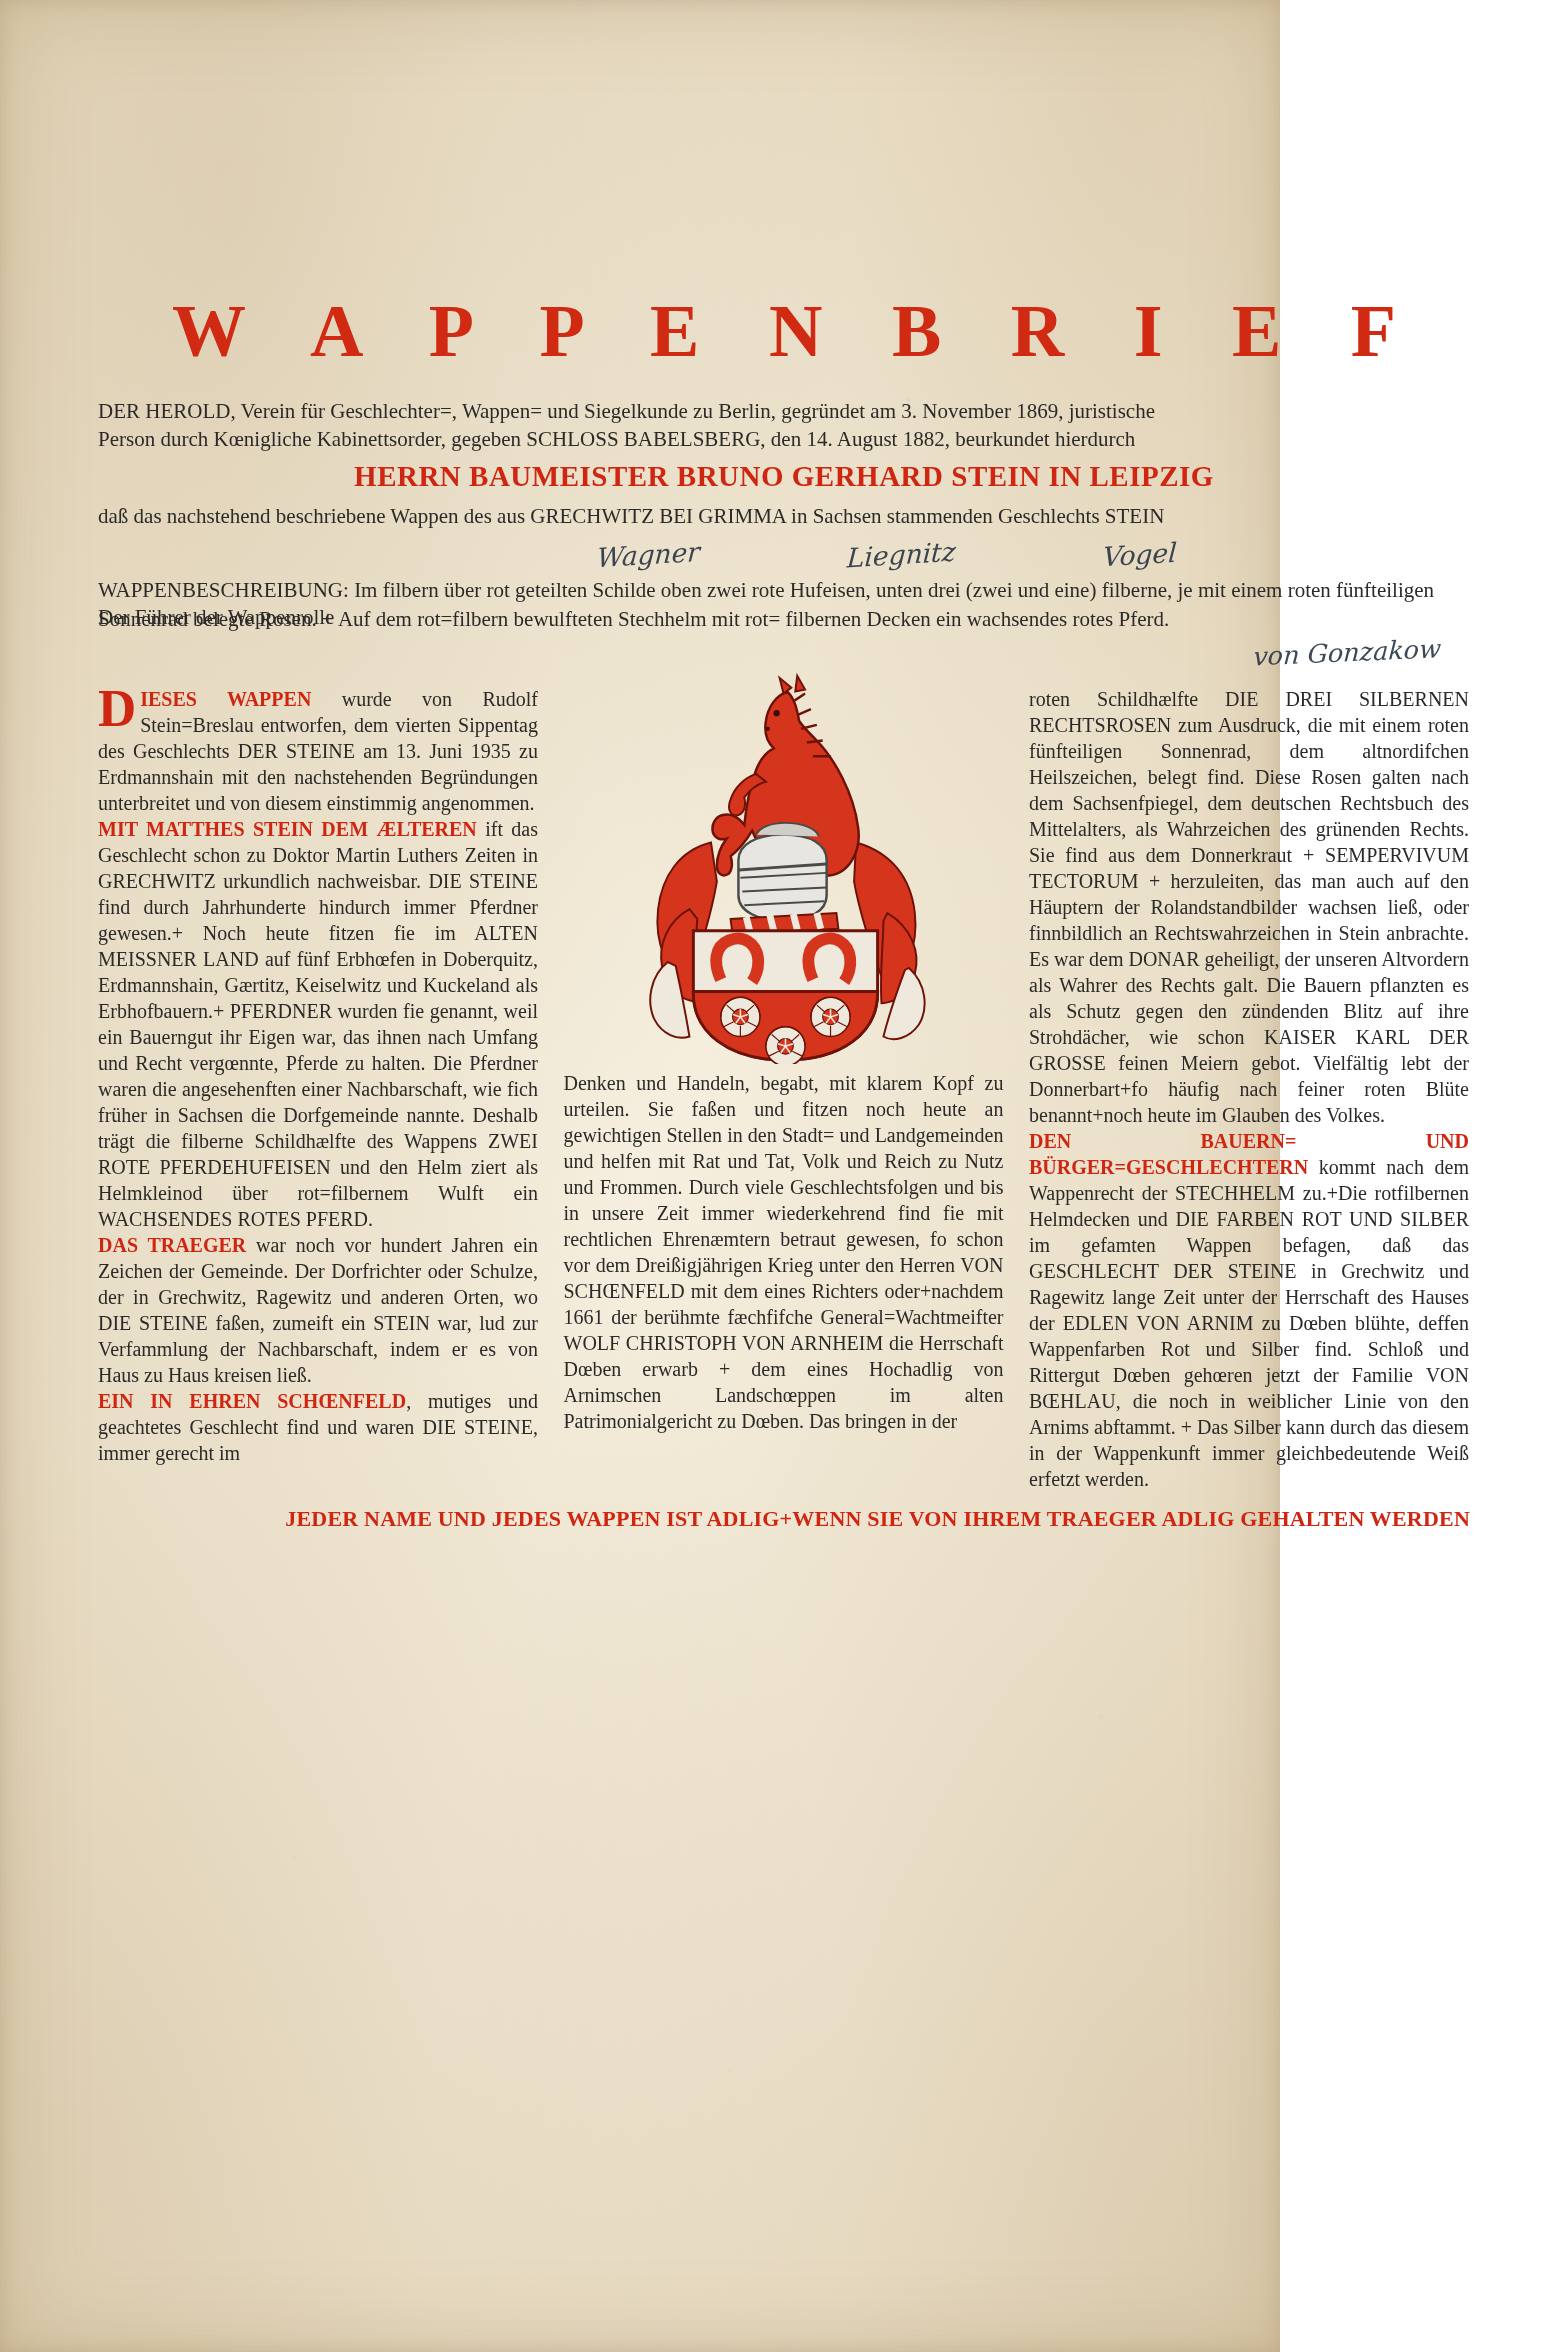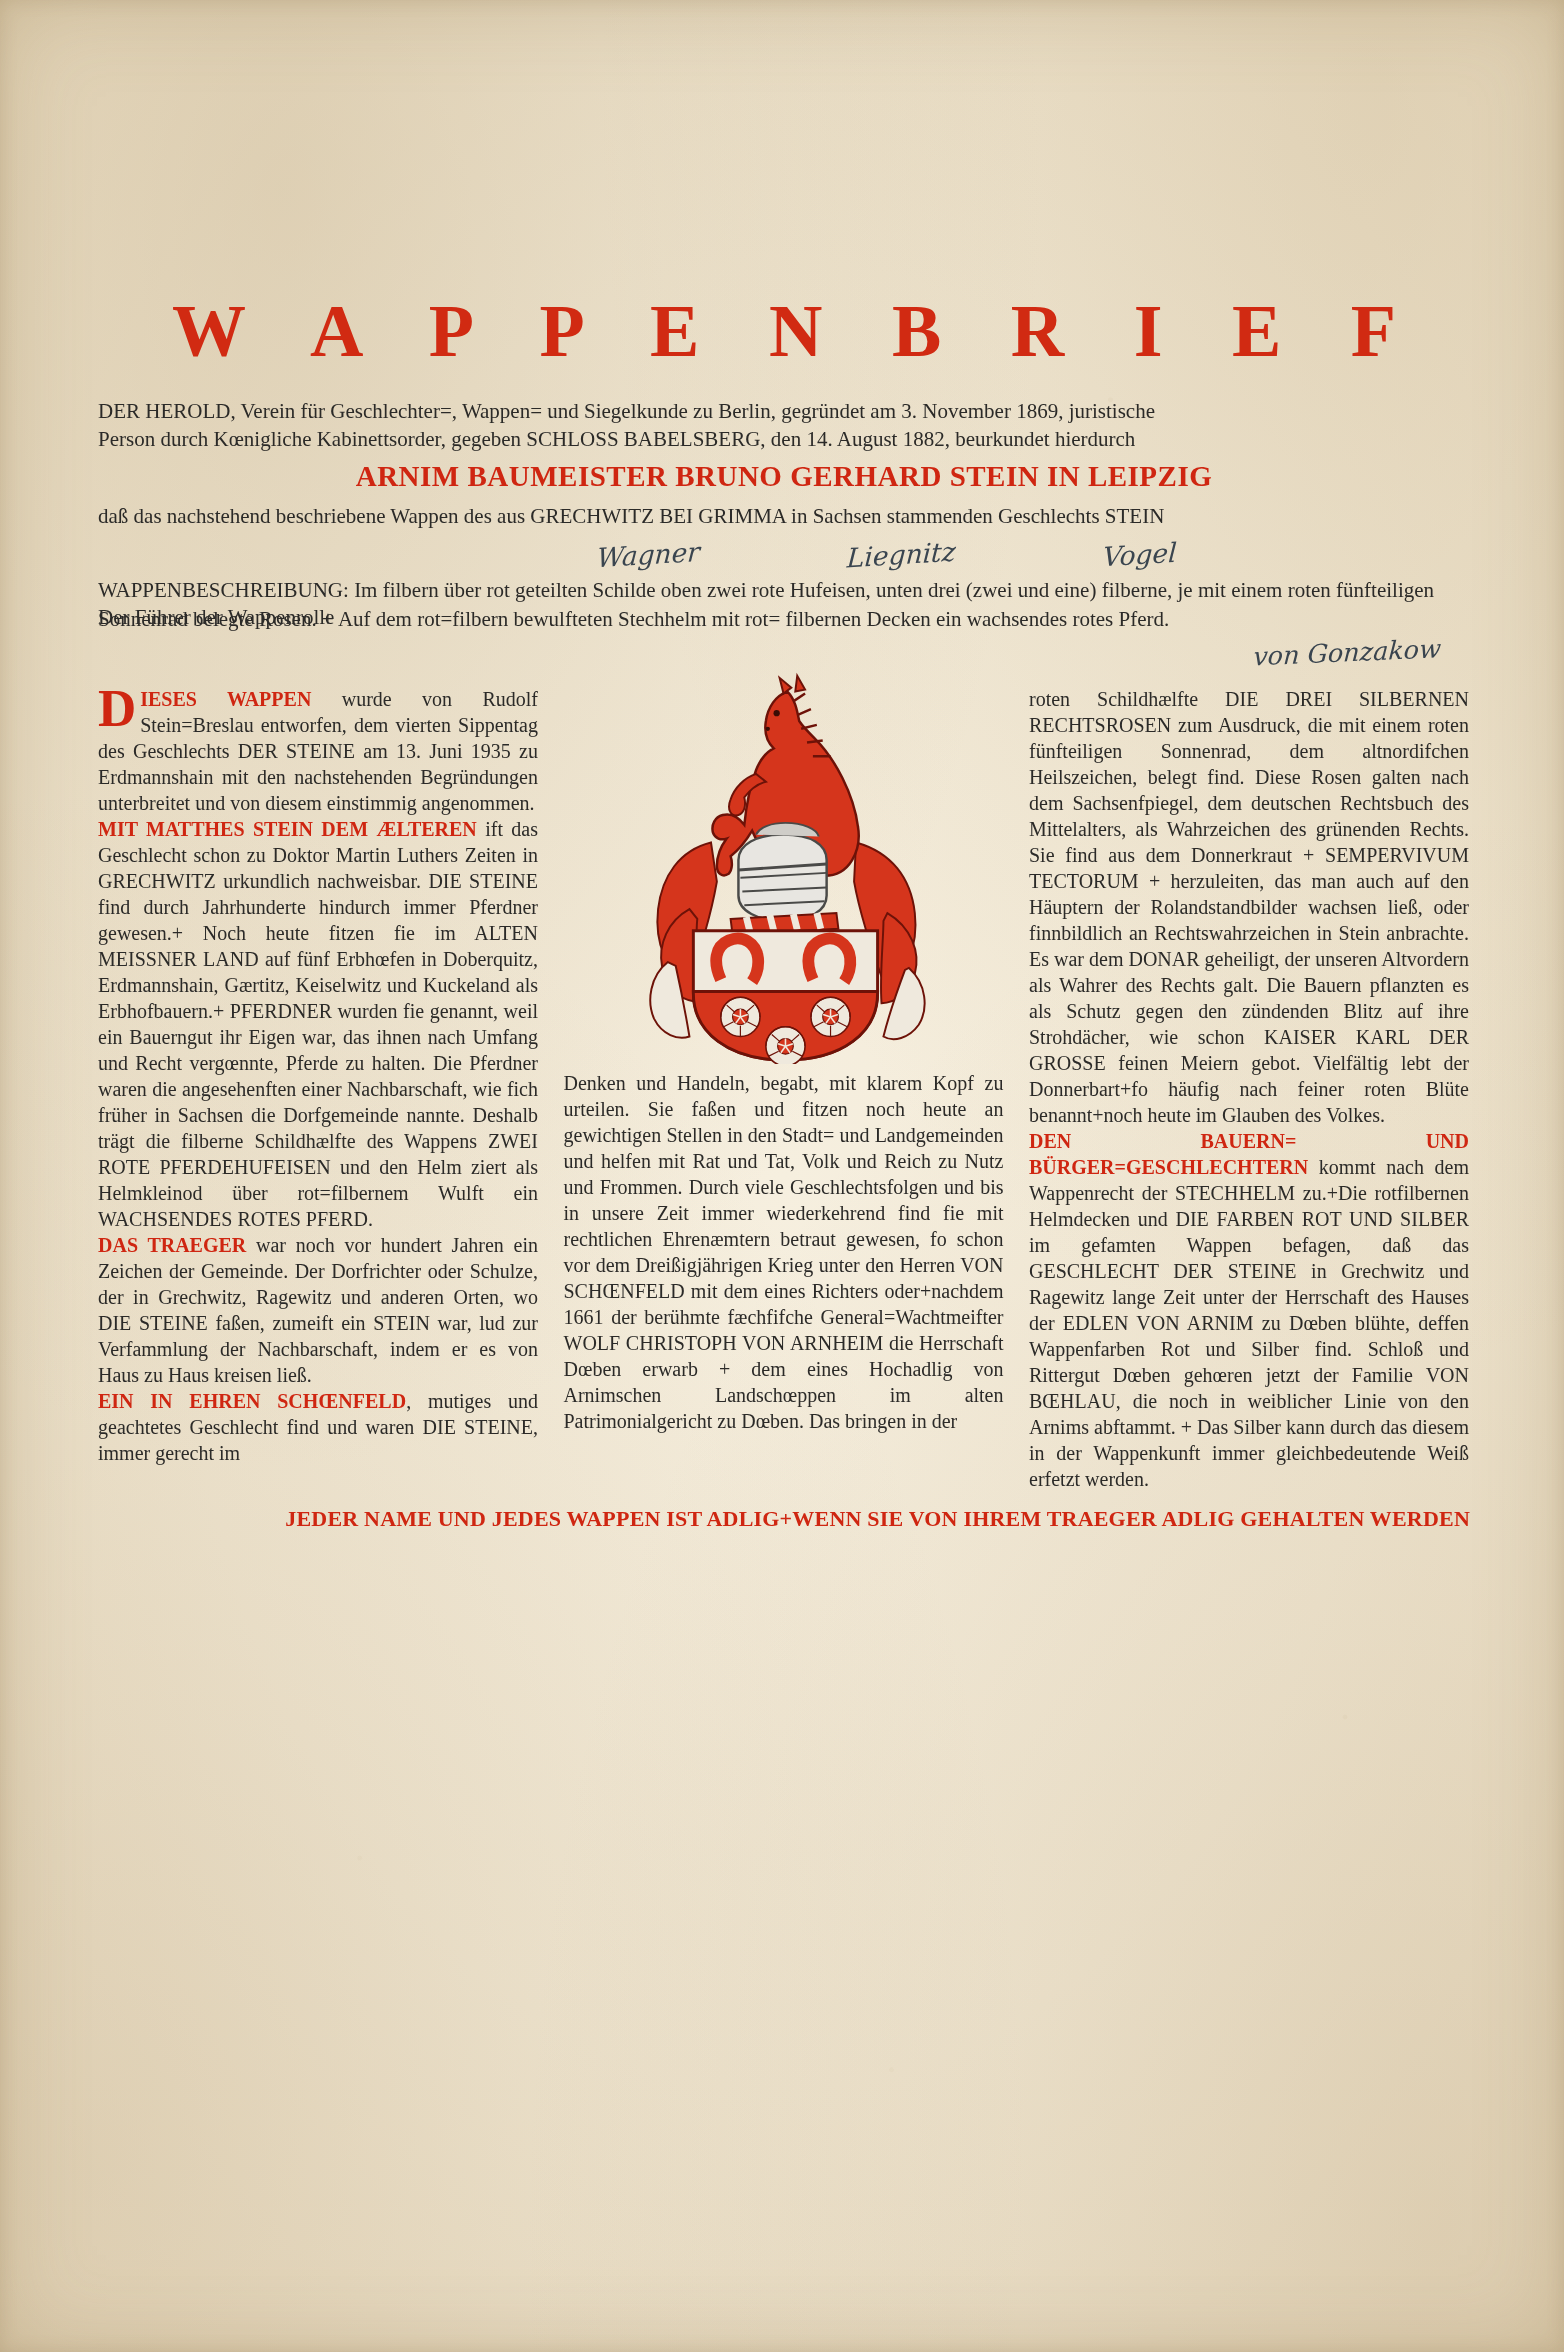--- a/index.html
+++ b/index.html
@@ -10,21 +10,21 @@
   body {
     width: 1564px;
     height: 2352px;
     overflow: hidden;
     font-family: "Liberation Serif", serif;
   }
 
   
   #page {
     position: relative;
-    width: 1564px;
+    width: 1280px;
     height: 2352px;
     background:
       radial-gradient(ellipse at 18% 8%, rgba(190,168,130,0.33) 0%, rgba(190,168,130,0) 42%),
       radial-gradient(ellipse at 88% 4%, rgba(196,174,136,0.30) 0%, rgba(196,174,136,0) 40%),
       radial-gradient(ellipse at 92% 95%, rgba(188,164,126,0.30) 0%, rgba(188,164,126,0) 45%),
       radial-gradient(ellipse at 6% 92%, rgba(186,162,124,0.28) 0%, rgba(186,162,124,0) 45%),
       radial-gradient(ellipse at 50% 50%, #f6efdf 0%, #f1e8d4 55%, #e9dcc2 100%);
     box-sizing: border-box;
   }
   #grain {
@@ -186,21 +186,21 @@
 
   <div id="content">
 
     <div id="title">W A P P E N B R I E F</div>
 
     <div class="preamble">
       <div class="center">DER HEROLD, Verein für Geschlechter=, Wappen= und Siegelkunde zu Berlin, gegründet am 3. November 1869, juristische</div>
       <div class="center">Person durch Kœnigliche Kabinettsorder, gegeben SCHLOSS BABELSBERG, den 14. August 1882, beurkundet hierdurch</div>
     </div>
 
-    <div id="recipient">ARNIM BAUMEISTER BRUNO GERHARD STEIN IN LEIPZIG</div>
+    <div id="recipient">HERRN BAUMEISTER BRUNO GERHARD STEIN IN LEIPZIG</div>
 
     <div class="preamble">
       <div class="center">daß das nachstehend beschriebene Wappen des aus GRECHWITZ BEI GRIMMA in Sachsen stammenden Geschlechts STEIN</div>
     </div>
 
     <div id="signatures">
       <span class="sig">Wagner</span>
       <span class="sig">Liegnitz</span>
       <span class="sig">Vogel</span>
     </div>

